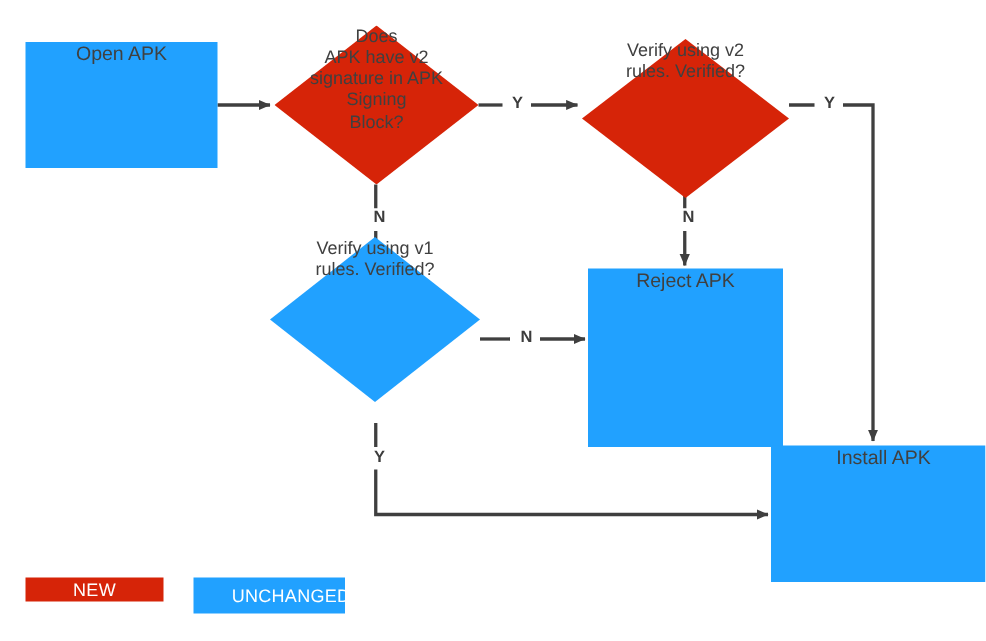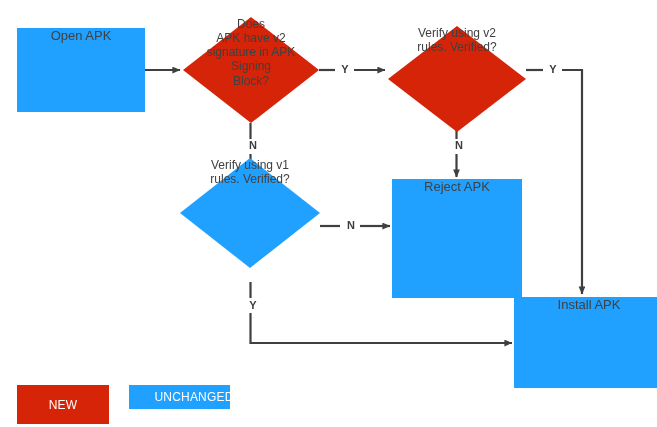--- a/index.html
+++ b/index.html
@@ -172,21 +172,21 @@
   <div class="edge-label" style="left:244px; top:139px; width:14px;">N</div>
 
   <div class="edge-label" style="left:544px; top:63px; width:14px;">Y</div>
 
   <div class="edge-label" style="left:450px; top:139px; width:14px;">N</div>
 
   <div class="edge-label" style="left:342px; top:219px; width:14px;">N</div>
 
   <div class="edge-label" style="left:244px; top:299px; width:14px;">Y</div>
 
-  <div class="legend-swatch" style="left:17px; top:385px; width:92px; height:39px; background:#D62408;">
+  <div class="legend-swatch" style="left:17px; top:385px; width:92px; height:16px; background:#D62408;">
     <span>NEW</span>
   </div>
 
   <div class="legend-swatch" style="left:129px; top:385px; width:101px; height:24px; background:#21A1FF;padding-left:29px;">
     <span>UNCHANGED</span>
   </div>
 
 </div>
 
 </body></html>

